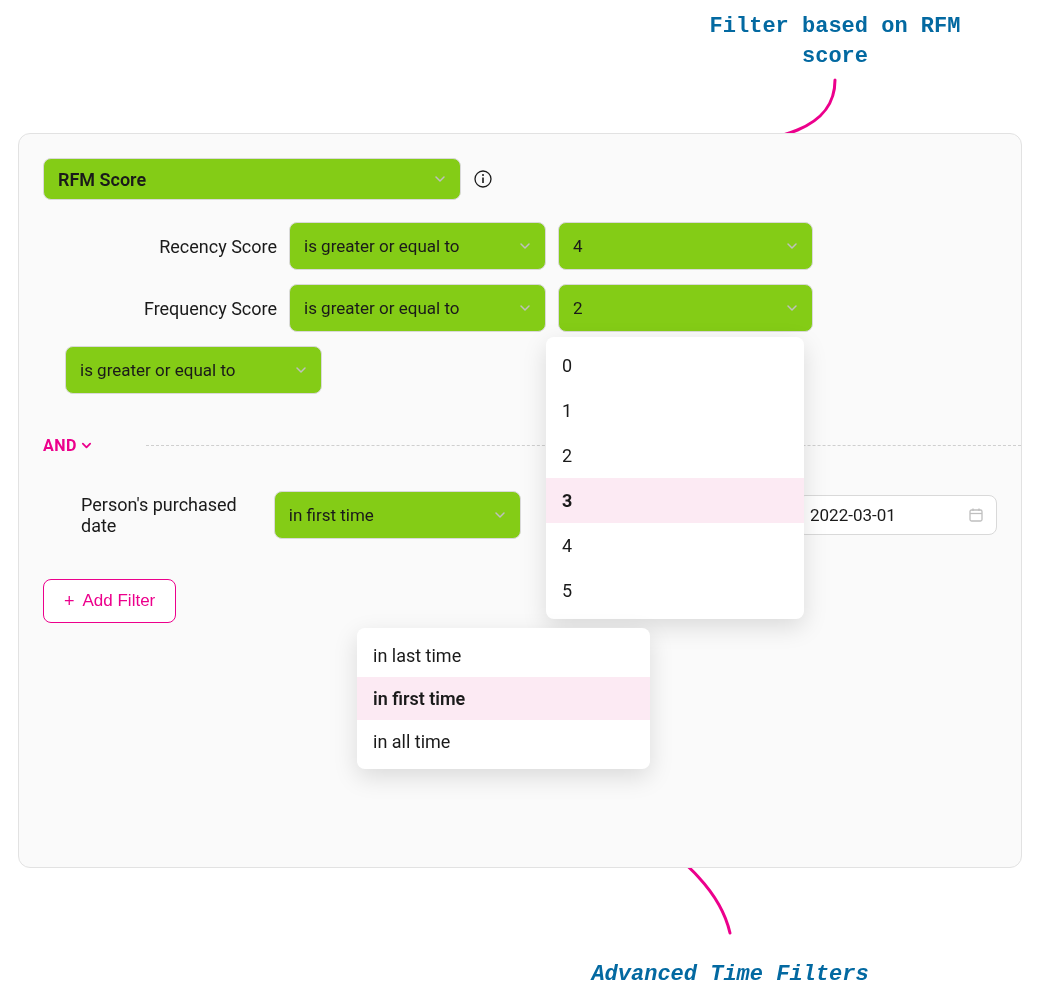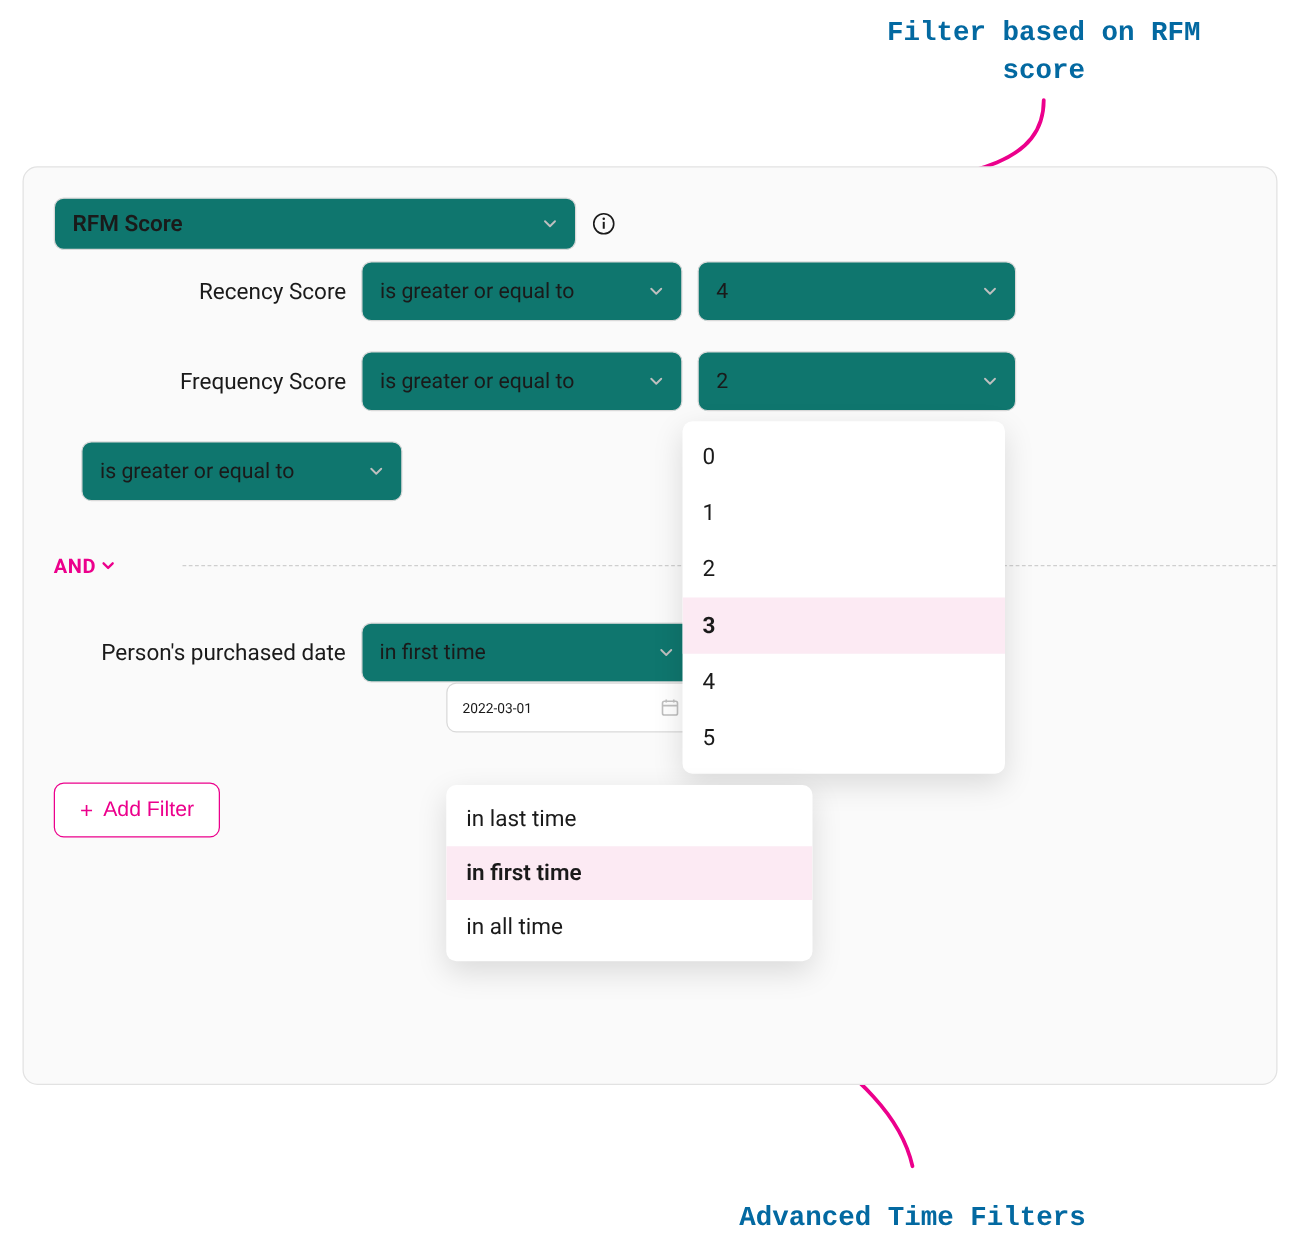--- a/index.html
+++ b/index.html
@@ -16,21 +16,21 @@
   .annotation {
     position: absolute;
     font-family: "Courier New", monospace;
     font-weight: 700;
     font-size: 22px;
     color: #0369a1;
     text-align: center;
     line-height: 1.35;
   }
   .annotation-top { top: 12px; right: 40px; width: 330px; }
-  .annotation-bottom { bottom: 10px; left: 580px; width: 300px; }
+  .annotation-bottom { bottom: 10px; left: 580px; width: 300px; font-style: italic; }
 
   
   .arrow { position: absolute; pointer-events: none; }
 
   
   .panel {
     position: absolute;
     top: 133px;
     left: 18px;
     width: 1004px;
@@ -39,21 +39,21 @@
     border-radius: 12px;
     background: #fafafa;
     padding: 24px;
   }
 
   
   .select {
     display: inline-flex;
     align-items: center;
     justify-content: space-between;
-    background: #0f766e;
+    background: #84cc16;
     border: 1px solid #d9d9d9;
     border-radius: 8px;
     padding: 0 14px;
     height: 42px;
     font-size: 18px;
     color: #1a1a1a;
     cursor: pointer;
   }
   .select.small { height: 48px; font-size: 17px; }
   .select .chevron { margin-left: 10px; color: #bfbfbf; flex-shrink: 0; }
@@ -67,21 +67,21 @@
   .filter-head .select { width: 418px; font-weight: 600; }
 
   .info-icon {
     display: inline-flex;
     align-items: center;
     justify-content: center;
     width: 20px; height: 20px;
     color: #1a1a1a;
   }
 
-  .filter-rows { margin-top: 9px; padding-left: 22px; display: flex; flex-direction: column; gap: 24px; }
+  .filter-rows { margin-top: 22px; padding-left: 22px; display: flex; flex-direction: column; gap: 14px; }
   .row {
     display: flex;
     align-items: center;
     gap: 12px;
   }
   .row .label {
     width: 212px;
     text-align: right;
     font-size: 18px;
     color: #1a1a1a;
@@ -107,29 +107,29 @@
     gap: 4px;
     margin-right: 10px;
     cursor: pointer;
   }
   .and-label .chevron { color: #ec008c; }
   .dashed { flex: 1; border-top: 1.5px dashed #cfcfcf; height: 0; }
 
   
   .filter2 { margin-top: 36px; }
 
-  .pd-rows { margin-top: 24px; padding-left: 38px; display:flex;flex-direction:column;}
+  .pd-rows { margin-top: 24px; padding-left: 38px; display:flex;flex-direction:row;}
   .pd-row { display:flex; align-items:center; gap:12px; }
   .pd-row .label { font-size: 18px; }
   .pd-row .op { width:265px; position: relative; }
 
   .date-input {
     display:inline-flex; align-items:center; justify-content:space-between;
     background:#fff; border:1px solid #d9d9d9; border-radius:8px;
-    padding:0 12px; height:40px; font-size:11px; width: 200px;
+    padding:0 12px; height:40px; font-size:17px; width: 200px;
     margin-left: 276px;
   }
   .cal-icon { color:#bfbfbf; }
 
   
   .add-filter {
     margin-top: 40px;
     display:inline-flex; align-items:center; gap:8px;
     border: 1.5px solid #ec008c;
     color:#ec008c;

